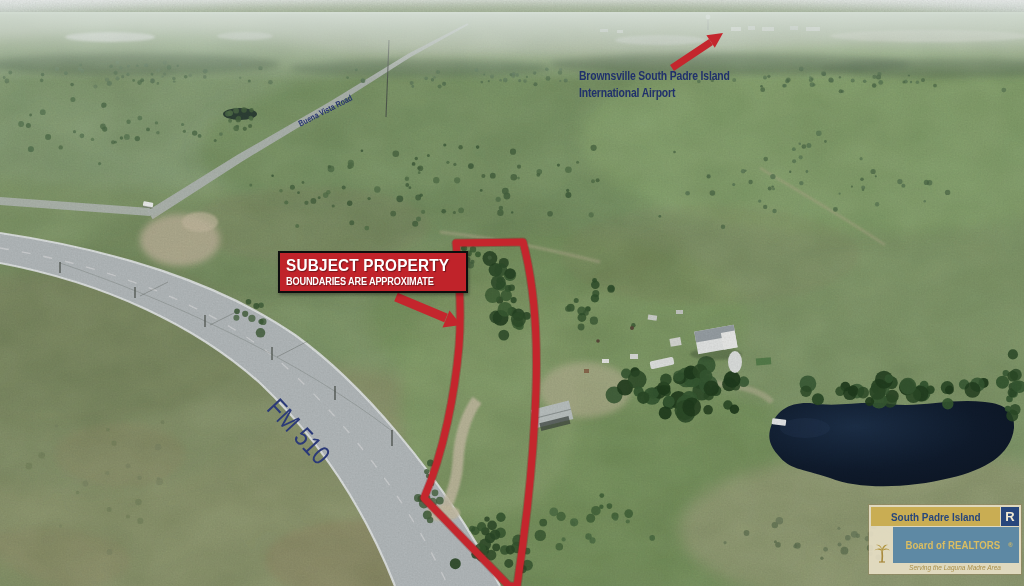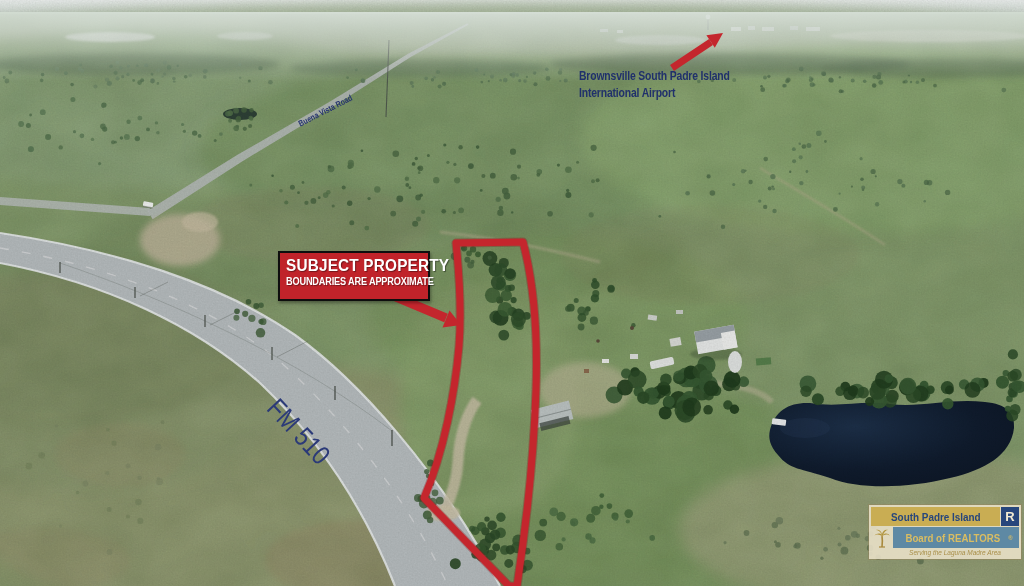--- a/index.html
+++ b/index.html
@@ -8,22 +8,22 @@
   .canvas svg.scene{position:absolute;inset:0;filter:blur(.4px);}
   .canvas svg.anno{position:absolute;inset:0;}
   .overlay{position:absolute;}
 
   
   .airport-label{left:579px;top:67px;color:var(--navy,#20306b);
     font-size:13px;font-weight:700;line-height:17px;letter-spacing:-.2px;
     transform:scaleX(.8);transform-origin:left top;white-space:nowrap;}
 
   
-  .prop-box{left:278px;top:251px;width:152px;background:var(--label-red,#c0232a);
-    border:2px solid #0e0e0e;padding:3px 6px 12px 6px;box-sizing:border-box;
+  .prop-box{left:278px;top:251px;width:190px;background:var(--label-red,#c0232a);
+    border:2px solid #0e0e0e;padding:3px 6px 4px 6px;box-sizing:border-box;
     box-shadow:1px 2px 3px rgba(0,0,0,.35);}
   .prop-box .t1{color:#fff;font-size:16.5px;font-weight:700;letter-spacing:.2px;
     transform:scaleX(.93);transform-origin:left;white-space:nowrap;
     text-shadow:1px 1px 1px rgba(0,0,0,.4);}
   .prop-box .t2{color:#fff;font-size:10px;font-weight:700;margin-top:1px;
     transform:scaleX(.92);transform-origin:left;white-space:nowrap;letter-spacing:-.2px;
     text-shadow:1px 1px 1px rgba(0,0,0,.4);}
 
   
   .fm510{left:283px;top:393px;color:#2b3a78;font-size:27px;font-weight:400;
@@ -34,21 +34,21 @@
   
   .logo{left:869px;top:505px;width:148px;background:rgba(236,226,202,.88);
     padding:2px;box-shadow:0 0 0 1px rgba(150,130,90,.45);}
   .logo .row1{display:flex;height:19px;}
   .logo .gold{flex:1;background:var(--gold,#c9ad53);color:var(--logo-navy,#27467c);
     font-size:11px;font-weight:700;display:flex;align-items:center;justify-content:center;
     white-space:nowrap;}
   .logo .gold span{transform:scaleX(.9);}
   .logo .rbox{width:18px;margin-left:1px;background:var(--logo-navy,#27467c);color:#f2ead2;
     font-size:13px;font-weight:700;display:flex;align-items:center;justify-content:center;}
-  .logo .row2{display:flex;height:21px;margin-top:1px;}
+  .logo .row2{display:flex;height:36px;margin-top:1px;}
   .logo .palm{width:22px;display:flex;align-items:flex-end;justify-content:center;}
   .logo .blue{flex:1;background:var(--blue,#5e89a4);color:#dabd62;
     font-size:11px;font-weight:700;display:flex;align-items:center;justify-content:center;
     white-space:nowrap;}
   .logo .blue span{transform:scaleX(.88);}
   .logo .blue sup{font-size:6px;margin-left:1px;}
   .logo .tagline{height:9px;font-size:6.5px;font-style:italic;color:#a98f4a;
     text-align:center;padding-left:20px;white-space:nowrap;overflow:hidden;
     filter:blur(.3px);line-height:9px;}
 </style>

